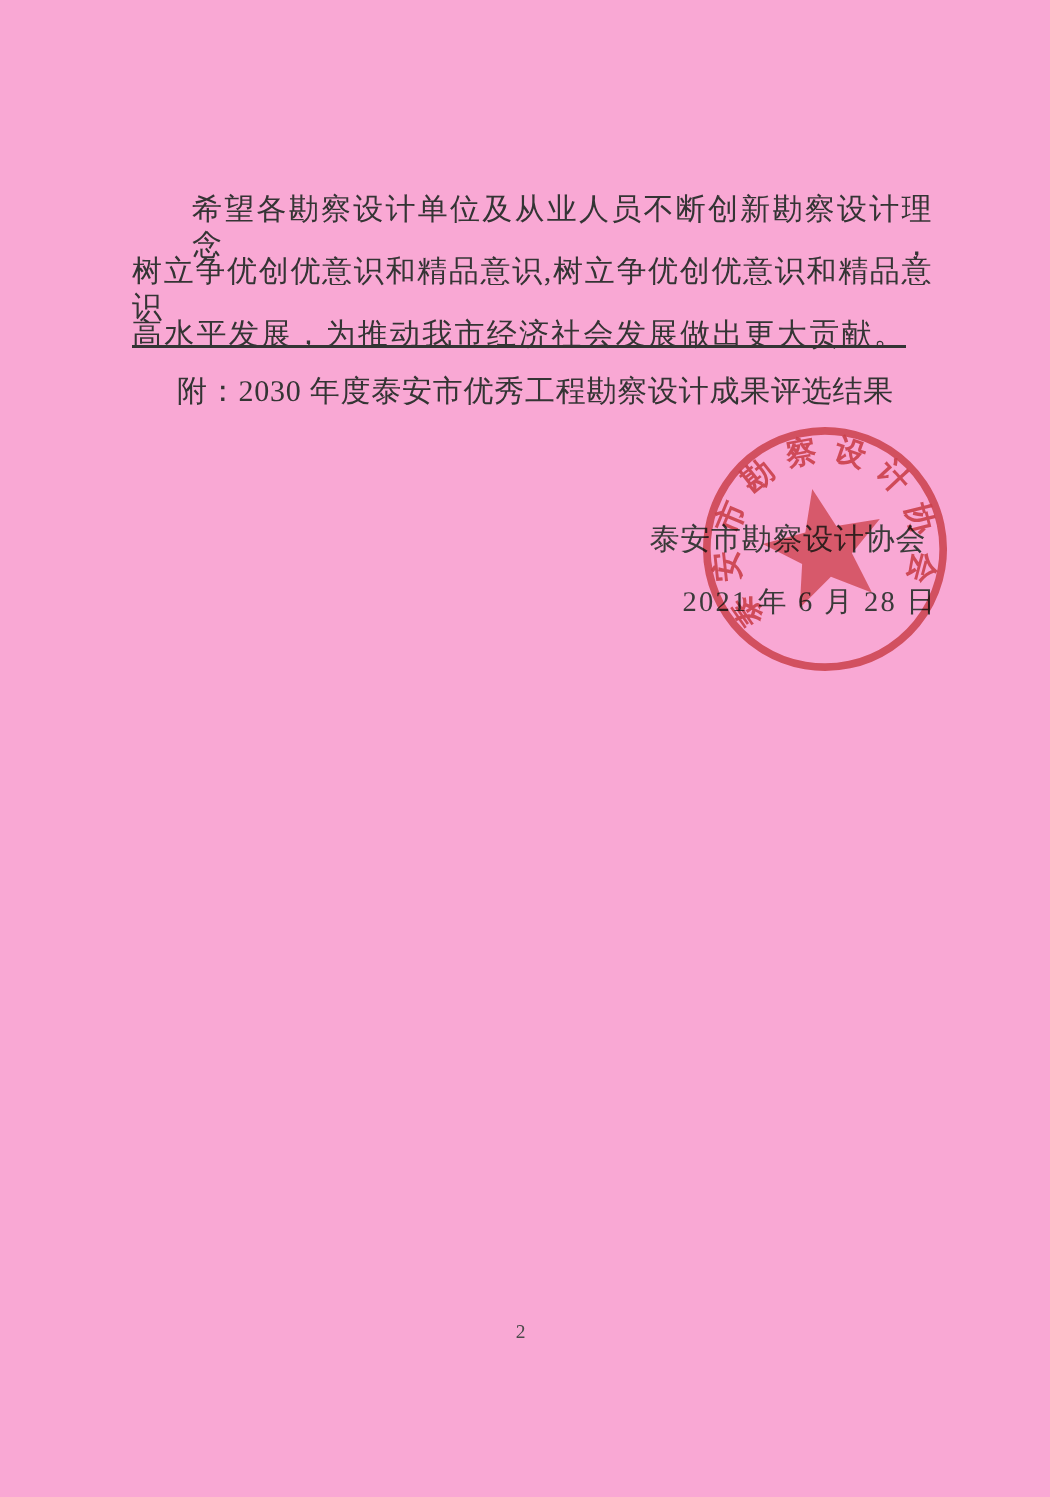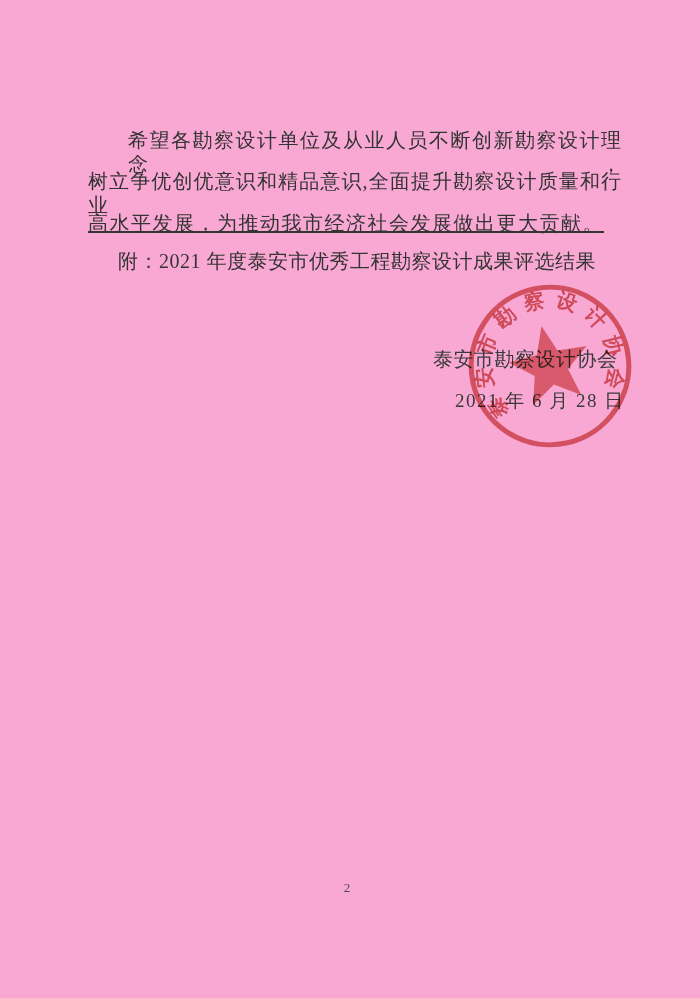--- a/index.html
+++ b/index.html
@@ -82,23 +82,23 @@
     font-family: "Liberation Serif", "DejaVu Serif", serif;
   }
 </style>
 </head>
 <body>
 
 <div class="page">
 
   <div class="body-text">
     <div class="line line-1 justify">希望各勘察设计单位及从业人员不断创新勘察设计理念，</div>
-    <div class="line line-2 justify">树立争优创优意识和精品意识,全面提升勘察设计质量和行业</div>
+    <div class="line line-2 justify">树立争优创优意识和精品意识,树立争优创优意识和精品意识</div>
     <div class="line line-3">高水平发展，为推动我市经济社会发展做出更大贡献。</div>
-    <div class="line line-4">附：2021 年度泰安市优秀工程勘察设计成果评选结果</div>
+    <div class="line line-4">附：2030 年度泰安市优秀工程勘察设计成果评选结果</div>
   </div>
 
   <div class="signature-org">泰安市勘察设计协会</div>
 
   <div class="signature-date">2021 年 6 月 28 日</div>
 
   <div class="seal">
     <svg viewBox="0 0 172 172" xmlns="http://www.w3.org/2000/svg">
       <defs>
         <path id="seal-arc-path" d="M 45 127 A 58 58 0 1 1 127 127" fill="none"></path>

